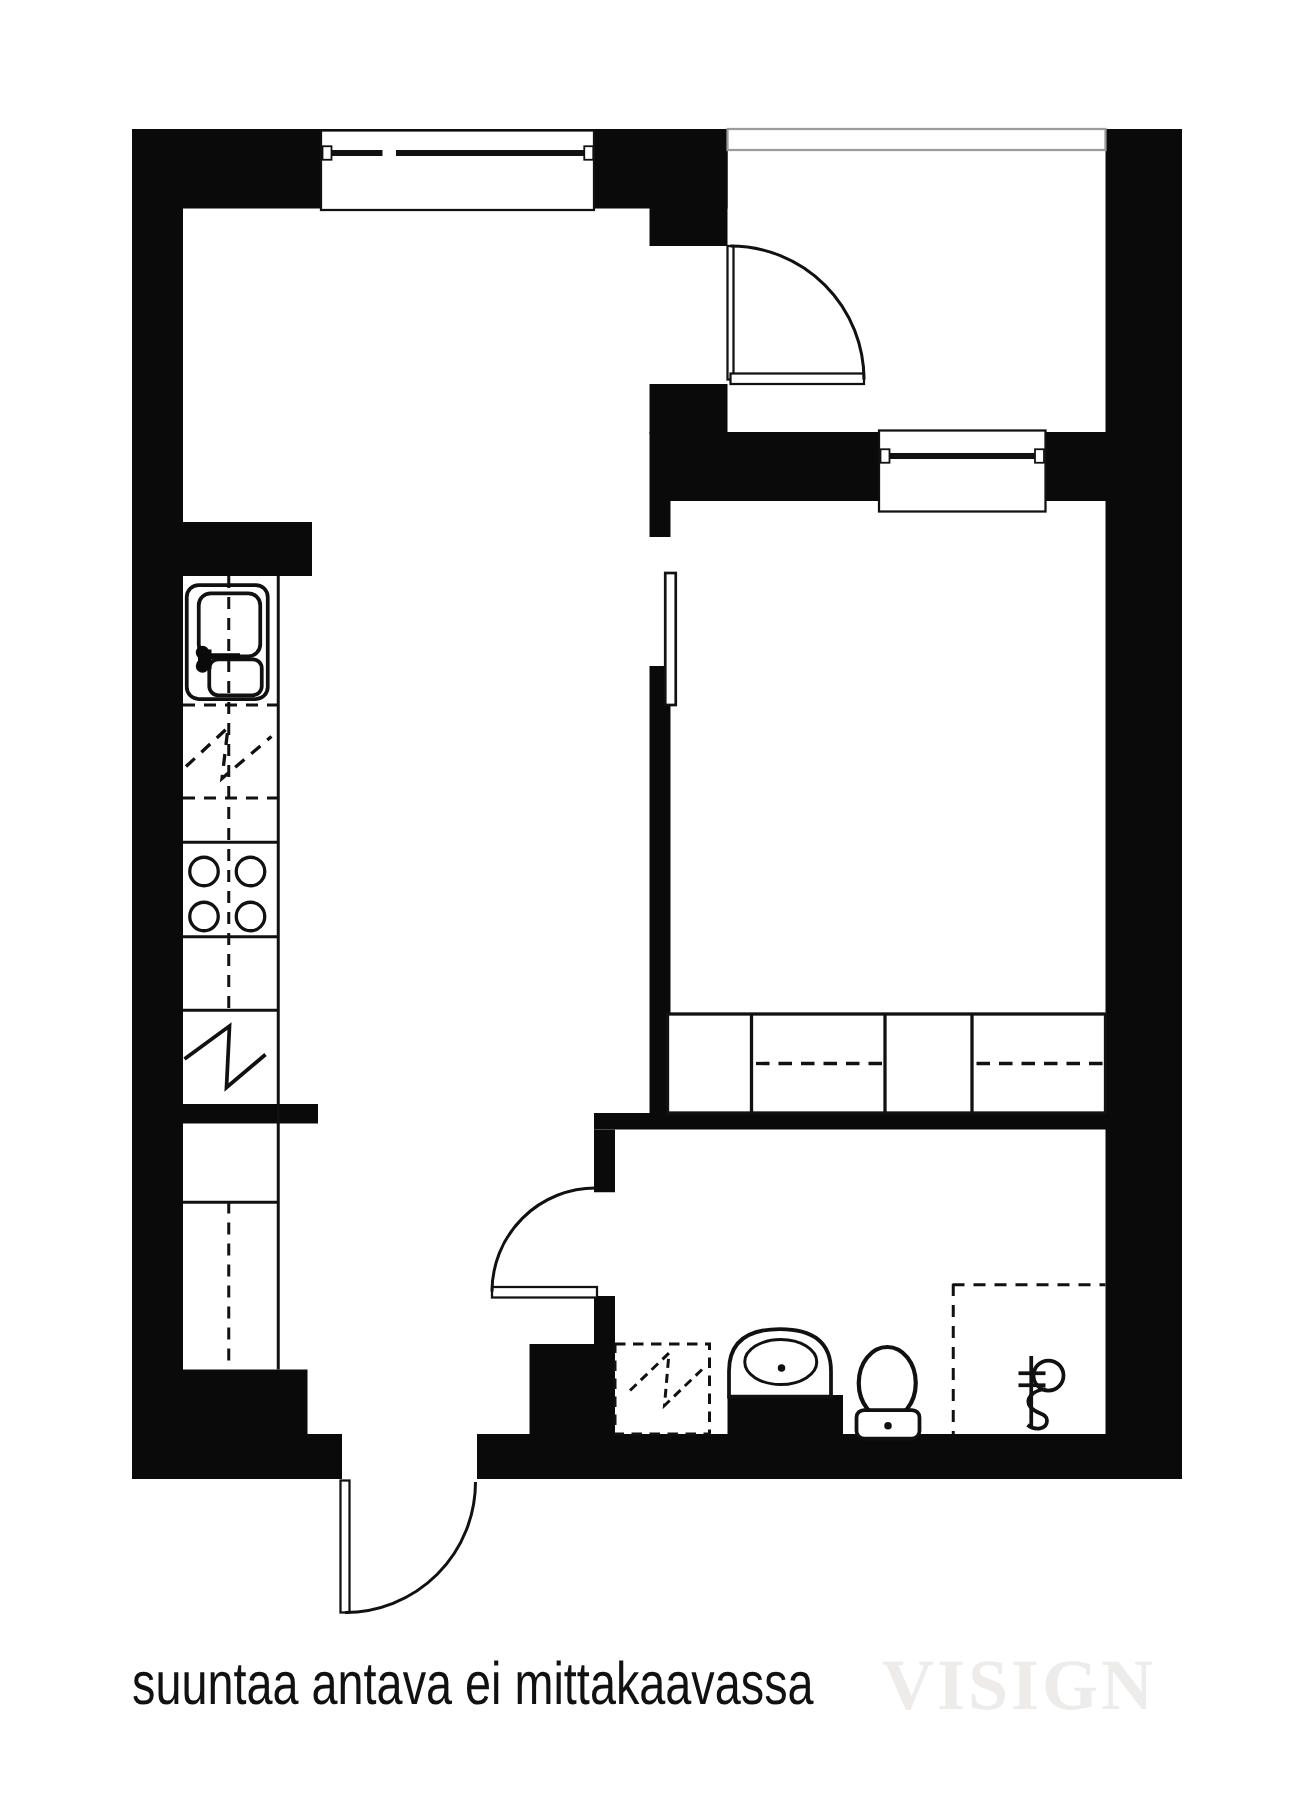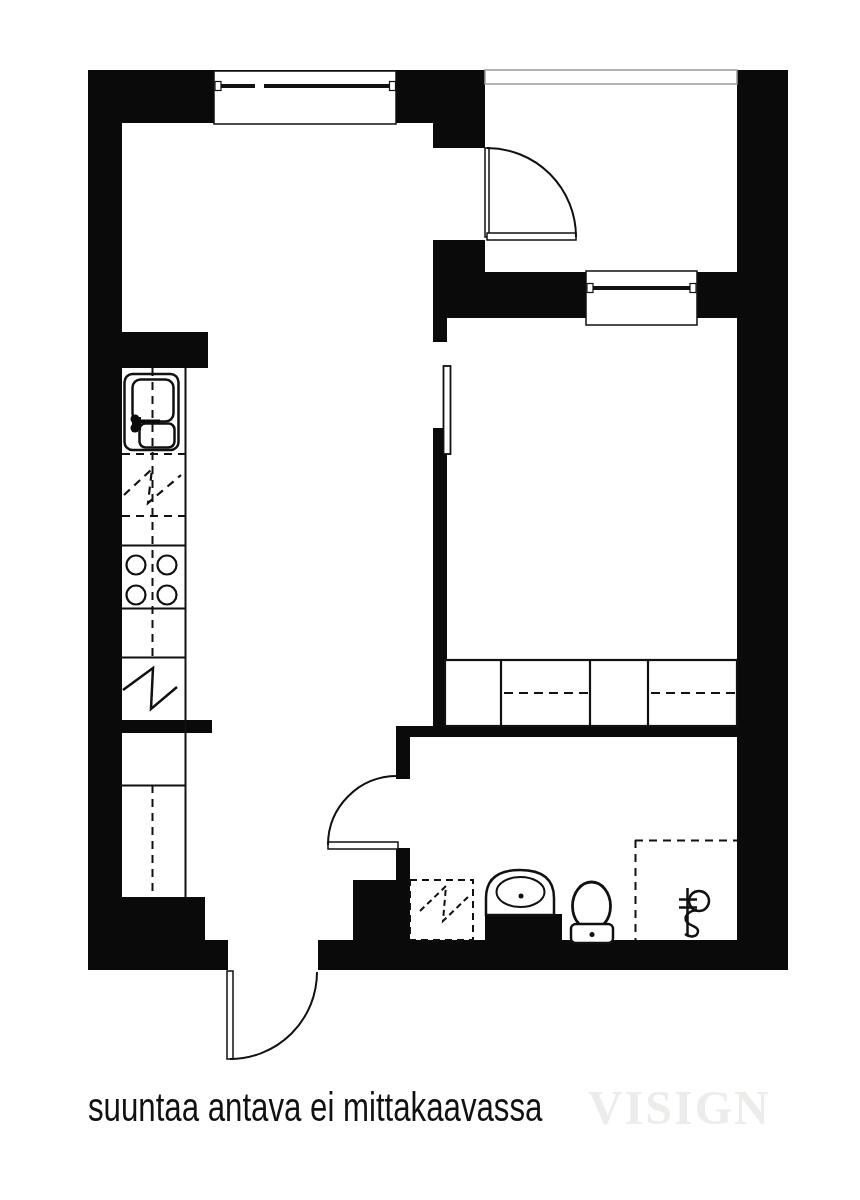--- a/index.html
+++ b/index.html
@@ -1,18 +1,18 @@
 <!DOCTYPE html>
 <html><head>
 <meta charset="utf-8">
 <style>
   html,body{margin:0;padding:0;background:#ffffff;}
   body{width:860px;height:1200px;position:relative;overflow:hidden;
        font-family:"Liberation Sans", sans-serif;}
-  .plan{position:absolute;left:0;top:0;width:860px;height:912px;}
+  .plan{position:absolute;left:0;top:16px;width:860px;height:912px;}
   svg{position:absolute;left:0;top:0;}
   .note{
     position:absolute;left:88px;top:1085px;
     font-size:40px;color:#111111;letter-spacing:0px;
     transform:scaleX(0.78);transform-origin:left top;
     white-space:nowrap;
   }
   .watermark{
     position:absolute;left:588px;top:1080px;
     font-family:"Liberation Serif", serif;font-weight:bold;

